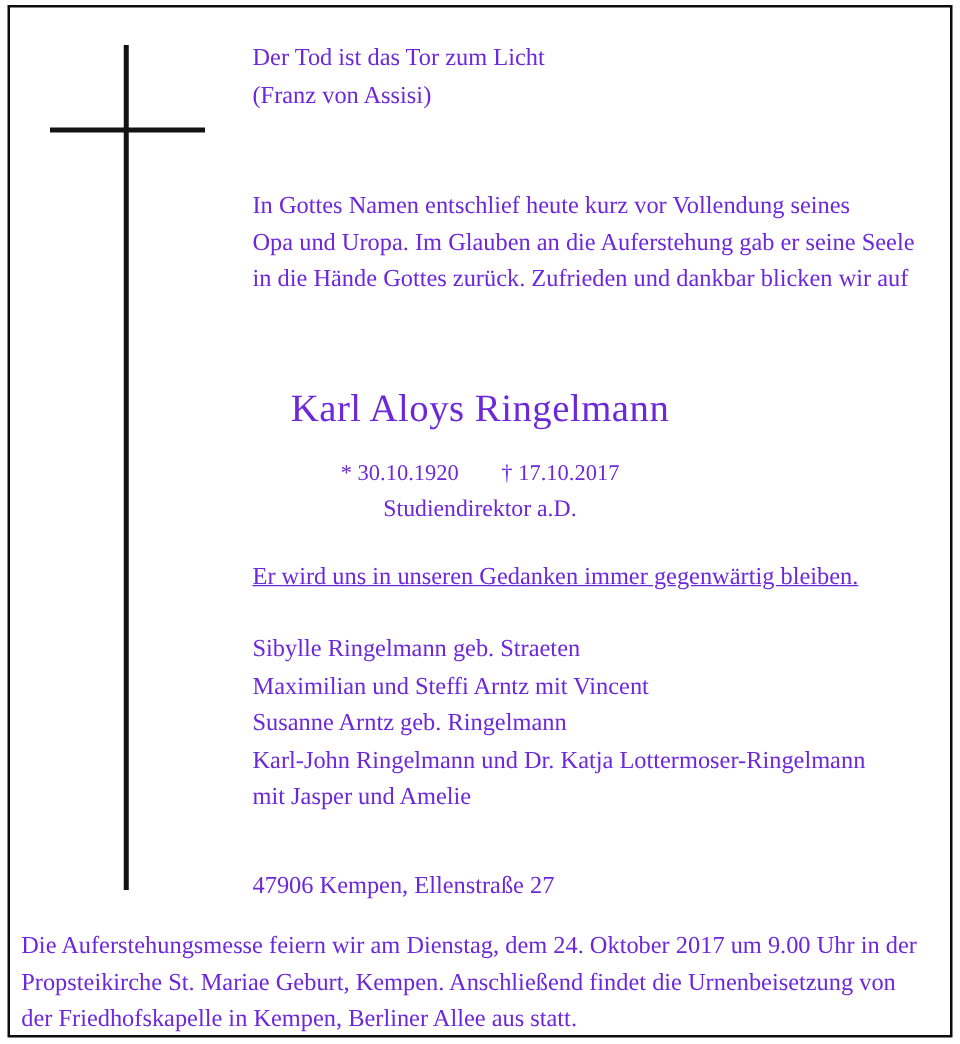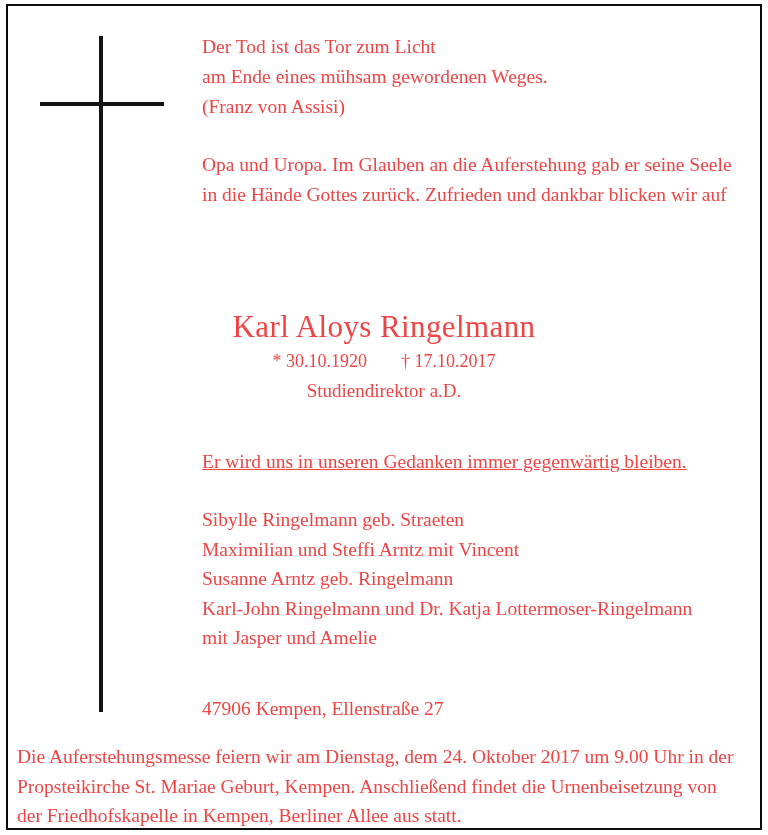--- a/index.html
+++ b/index.html
@@ -9,21 +9,21 @@
   }
 
   #notice {
     position: relative;
     width: 768px;
     height: 835px;
     background: #ffffff;
     box-sizing: border-box;
     overflow: hidden;
     font-family: "Liberation Serif", "DejaVu Serif", serif;
-    color: #ef4444;
+    color: #6d28d9;
   }
 
   
   .frame {
     position: absolute;
     left: 6px;
     top: 4px;
     right: 6px;
     bottom: 5px;
     border: 2px solid #0d0d0d;
@@ -74,21 +74,21 @@
     right: 18px;
     text-align: center;
   }
   .deceased-name {
     font-size: 31px;
     line-height: 38px;
     letter-spacing: 0.4px;
     white-space: nowrap;
   }
   .dates {
-    margin-top: 4px;
+    margin-top: 21px;
     font-size: 18px;
     line-height: 23px;
   }
   .dates .birth { margin-right: 34px; }
   .profession {
     margin-top: 6px;
     font-size: 19px;
     line-height: 24px;
   }
 
@@ -128,25 +128,25 @@
 
   <div class="frame"></div>
 
   <div>
     <div class="cross-vertical"></div>
     <div class="cross-horizontal"></div>
   </div>
 
   <div class="col verse">
     <div>Der Tod ist das Tor zum Licht</div>
-    <div>am Ende eines mühsam gewordenen Weges.</div>
     <div>(Franz von Assisi)</div>
   </div>
 
   <div class="col body-text">
+    <div>In Gottes Namen entschlief heute kurz vor Vollendung seines</div>
     <div>Opa und Uropa. Im Glauben an die Auferstehung gab er seine Seele</div>
     <div>in die Hände Gottes zurück. Zufrieden und dankbar blicken wir auf</div>
   </div>
 
   <div class="col name-block">
     <div class="deceased-name">Karl Aloys Ringelmann</div>
     <div class="dates">
       <span class="birth"><span>*</span>&nbsp;<span>30.10.1920</span></span><span class="death"><span>†</span>&nbsp;<span>17.10.2017</span></span>
     </div>
     <div class="profession">Studiendirektor a.D.</div>

